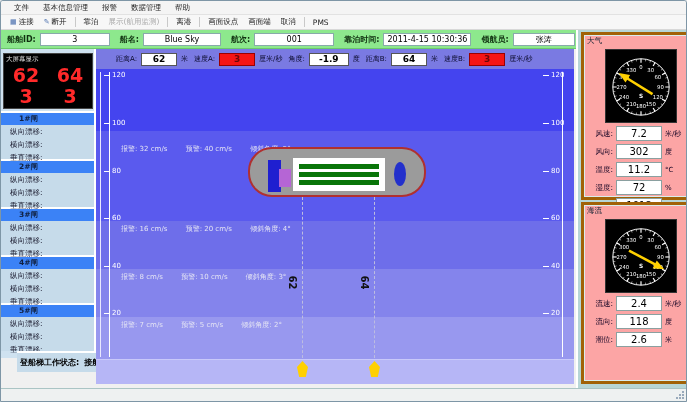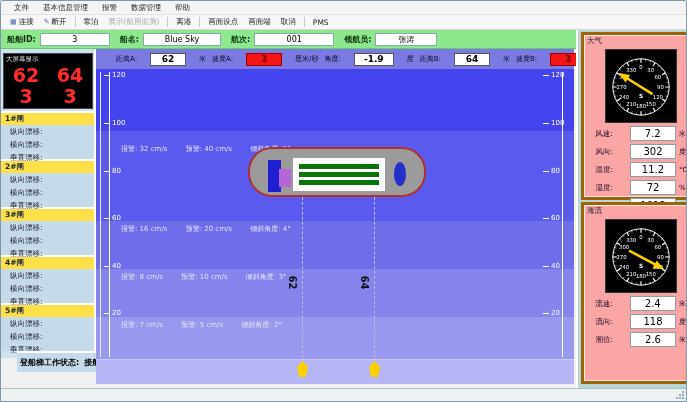--- a/index.html
+++ b/index.html
@@ -27,30 +27,30 @@
             line-height: 11px; color: #000; overflow: hidden; white-space: nowrap; }
 
   
   .left-panel { position: absolute; left: 0; top: 48px; width: 95px; height: 309px; background: #cfe2f0; border-right: 2px solid #fff; }
   .display-box { position: absolute; left: 2px; top: 4px; width: 90px; height: 56px; background: #000; border: 1px solid #444; }
   .display-title { font-size: 6.5px; color: #e8e8e8; padding: 1px 2px; white-space: nowrap; overflow: hidden; }
   .display-grid { display: grid; grid-template-columns: 1fr 1fr; text-align: center; }
   .display-num { color: #ff2a2a; font-size: 19px; font-weight: bold; line-height: 21px; }
   .lp-sections { position: absolute; left: 0; top: 62px; width: 93px; }
   .lp-section { height: 48px; background: #c6dbea; border-top: 2px solid #fff; }
-  .lp-header { font-size: 7.5px; font-weight: bold; color: #102040; padding: 1px 4px; background: #fde047; }
+  .lp-header { font-size: 7.5px; font-weight: bold; color: #102040; padding: 1px 18px; background: #3b82f6; }
   .lp-row { font-size: 7.5px; color: #1a1a2e; padding: 2px 0 1px 9px; }
   .gangway { position: absolute; left: 16px; top: 302px; width: 93px; padding: 4px 3px; font-size: 8px;
              font-weight: bold; color: #000; background: #c6dbea; border-top: 2px solid #fff; display: flex; gap: 5px; }
 
   
   .chart-region { position: absolute; left: 95px; top: 48px; width: 478px; height: 335px; background: #7a7ae2; }
   .measure-bar { position: absolute; left: 0; top: 0; width: 478px; height: 20px; display: flex;
                  align-items: center; padding-left: 20px; gap: 6px; }
-  .mb-group { display: flex; align-items: center; gap: 13px; }
+  .mb-group { display: flex; align-items: center; gap: 4px; }
   .mb-label { font-size: 7px; color: #0a0a2a; white-space: nowrap; }
   .mb-box { width: 36px; height: 13px; background: #fff; border: 1px solid #555; font-size: 9px;
             font-weight: bold; text-align: center; line-height: 11px; color: #000; }
   .mb-box.alert { background: #f51515; color: #6d0808; border-color: #900; }
   .mb-unit { font-size: 7px; color: #0a0a2a; white-space: nowrap; }
 
   .plot { position: absolute; left: 0; top: 20px; width: 478px; height: 315px; overflow: hidden; background: #9898ef; }
   .band { position: absolute; left: 0; right: 0; }
   .dock-strip { position: absolute; left: 0; right: 0; top: 290px; height: 25px; background: #b6b6f6; border-top: 1px solid #c9c9fa; }
   .ruler-line { position: absolute; top: 3px; height: 285px; width: 1px; background: #fff; }
@@ -75,21 +75,21 @@
   .rot-label { position: absolute; font-size: 10px; font-weight: bold; color: #111; transform: rotate(90deg); }
 
   
   .right-panel { position: absolute; left: 575px; top: 29px; width: 110px; height: 358px; background: #b7d6d6;
                  border-left: 2px solid #fff; padding: 1px 3px; }
   .groupbox { position: absolute; left: 3px; width: 119px; background: #fca5a5; border: 3px solid #a16207;
               box-shadow: inset 0 0 0 1px #d9eded; }
   .gb-title { font-size: 7.5px; color: #123; padding: 1px 3px; }
   .gauge { display: block; margin: 2px auto 0 auto; background: #000; border: 1px solid #333; }
   .field-row { display: flex; align-items: center; margin: 3px 2px 0 2px; }
-  .field-label { width: 27px; font-size: 7.5px; color: #102; text-align: right; margin-right: 17px; white-space: nowrap; }
+  .field-label { width: 27px; font-size: 7.5px; color: #102; text-align: right; margin-right: 3px; white-space: nowrap; }
   .field-box { width: 46px; height: 15px; background: #fff; border: 1px solid #8aa0a0; font-size: 10px;
                font-weight: normal; text-align: center; line-height: 13px; color: #000; }
   .field-unit { font-size: 7px; color: #102; margin-left: 3px; white-space: nowrap; }
 
   
   .statusbar { position: absolute; left: 0; top: 387px; width: 685px; height: 13px; background: #eef1f1;
                border-top: 1px solid #aac4c4; }
   .grip { position: absolute; right: 2px; bottom: 2px; width: 9px; height: 9px;
           background: radial-gradient(circle at 2px 8px, #9ab 1px, transparent 1.5px),
                       radial-gradient(circle at 5px 5px, #9ab 1px, transparent 1.5px),
@@ -138,20 +138,24 @@
       <span class="ib-label">船舶ID:</span>
       <span class="ib-box" style="width:70px">3</span>
     </div>
     <div class="ib-field">
       <span class="ib-label">船名:</span>
       <span class="ib-box" style="width:78px">Blue Sky</span>
     </div>
     <div class="ib-field">
       <span class="ib-label">航次:</span>
       <span class="ib-box" style="width:80px">001</span>
+    </div>
+    <div class="ib-field">
+      <span class="ib-label">靠泊时间:</span>
+      <span class="ib-box" style="width:88px">2011-4-15 10:30:36</span>
     </div>
     <div class="ib-field">
       <span class="ib-label">领航员:</span>
       <span class="ib-box" style="width:62px">张涛</span>
     </div>
   </div>
 
   <div class="left-panel">
     <div class="display-box">
       <div class="display-title">大屏幕显示</div>

